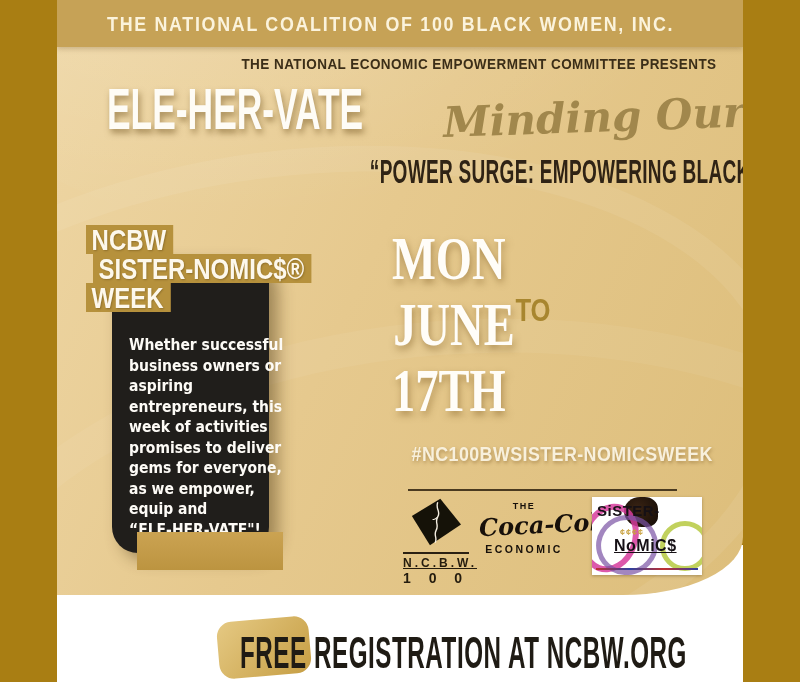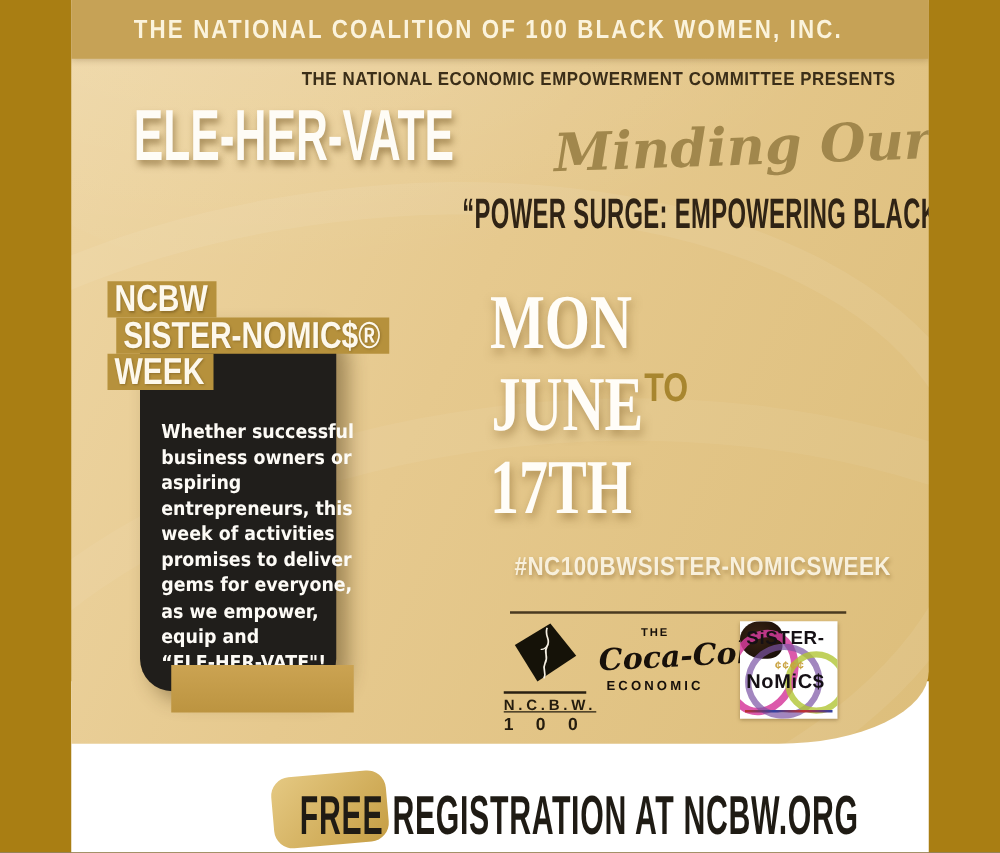--- a/index.html
+++ b/index.html
@@ -81,29 +81,29 @@
   .ncbw{left:346px;top:497px;width:66px;}
   .ncbw .rule{border-top:2px solid #2A2012;margin:1px 0 2px 0;}
   .ncbw .nm{font-size:12px;font-weight:bold;letter-spacing:3px;white-space:nowrap;text-decoration:underline;}
   .ncbw .num{font-size:14px;font-weight:bold;letter-spacing:7px;white-space:nowrap;}
   .coke{left:406px;top:501px;width:90px;color:#17100A;margin-left:16px;}
   .coke .the{font-size:9px;font-weight:bold;letter-spacing:1.5px;}
   .coke .script{font-family:"DejaVu Serif",serif;font-style:italic;font-weight:bold;
     font-size:24px;line-height:30px;transform:rotate(-3deg);white-space:nowrap;}
   .coke .company{font-size:10.5px;font-weight:bold;letter-spacing:2.5px;margin-top:2px;}
   .sister{left:535px;top:497px;width:78px;height:78px;background:#ffffff;overflow:hidden;
-    box-shadow:0 1px 3px rgba(80,60,20,0.4);}
+    box-shadow:0 1px 3px rgba(80,60,20,0.4);padding-left:32px;}
   .sister .shape{position:absolute;border-radius:50%;}
   .sn-pink{left:-10px;top:6px;width:44px;height:58px;border:6px solid rgba(214,60,156,0.85);transform:rotate(20deg);}
   .sn-purple{left:4px;top:18px;width:52px;height:50px;border:5px solid rgba(123,82,164,0.7);transform:rotate(-15deg);}
   .sn-green{right:-8px;top:24px;width:40px;height:40px;border:5px solid rgba(178,198,52,0.8);}
   .sn-afro{left:24px;top:12px;width:34px;height:30px;background:radial-gradient(circle at 40% 40%,#3A2414,#120A05);border-radius:55% 45% 40% 60%;}
   .sn-t1{position:absolute;left:5px;top:5px;font-size:15px;font-weight:bold;letter-spacing:0.5px;color:#151015;}
   .sn-cents{position:absolute;left:28px;top:30px;font-size:9px;font-weight:bold;color:#C9A23F;letter-spacing:1px;}
-  .sn-t2{position:absolute;left:5px;top:40px;font-size:16px;font-weight:bold;letter-spacing:0.5px;color:#151015;}
+  .sn-t2{position:absolute;left:22px;top:40px;font-size:16px;font-weight:bold;letter-spacing:0.5px;color:#151015;text-decoration:underline;}
   .sn-foot{position:absolute;left:4px;right:4px;bottom:5px;height:2px;
     background:linear-gradient(90deg,#c03030,#3040a0,#c03030,#3040a0);}
   
   .free-blob{position:absolute;left:218px;top:619px;width:92px;height:57px;z-index:3;
     background:linear-gradient(135deg,#E5C983,#C69E44);border-radius:15px;transform:rotate(-5deg);}
   .footer-line{position:absolute;left:57px;width:686px;top:628px;text-align:center;z-index:4;}
   .footer-line .cond{display:inline-block;transform:scaleX(0.55);white-space:nowrap;
     color:#1F1B14;font-size:44px;font-weight:bold;letter-spacing:1px;}
 </style>
 </head>

